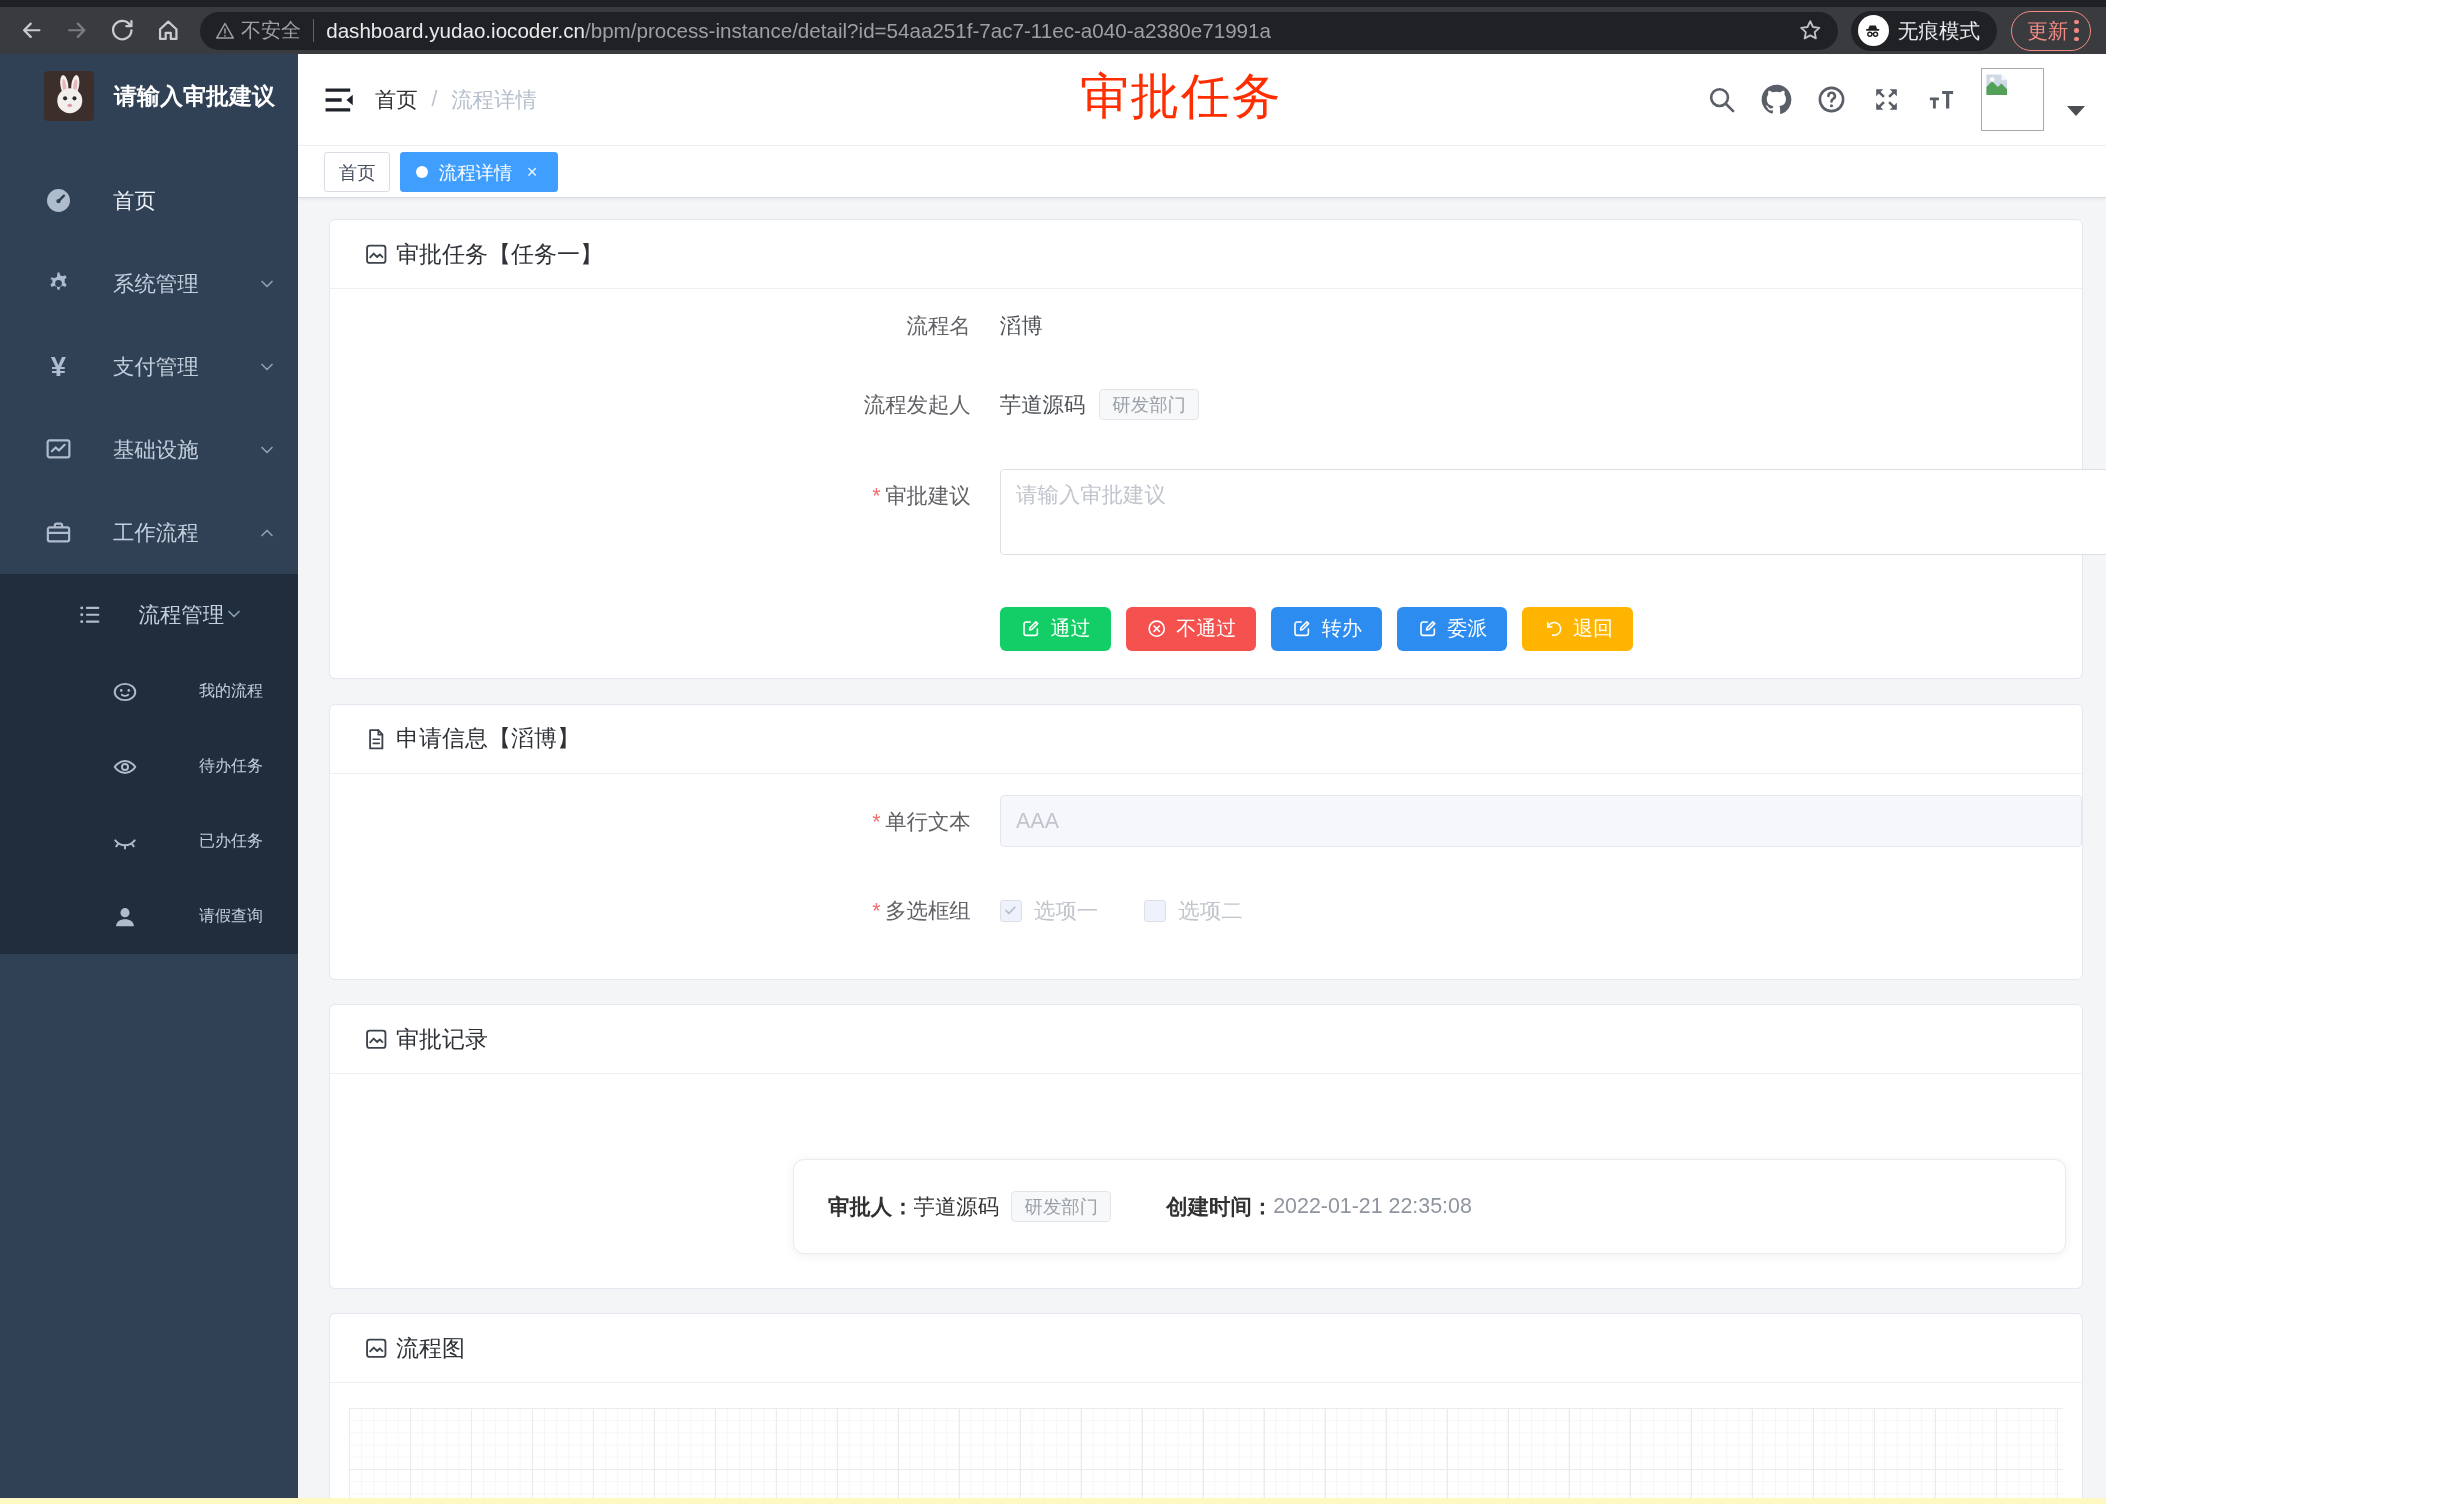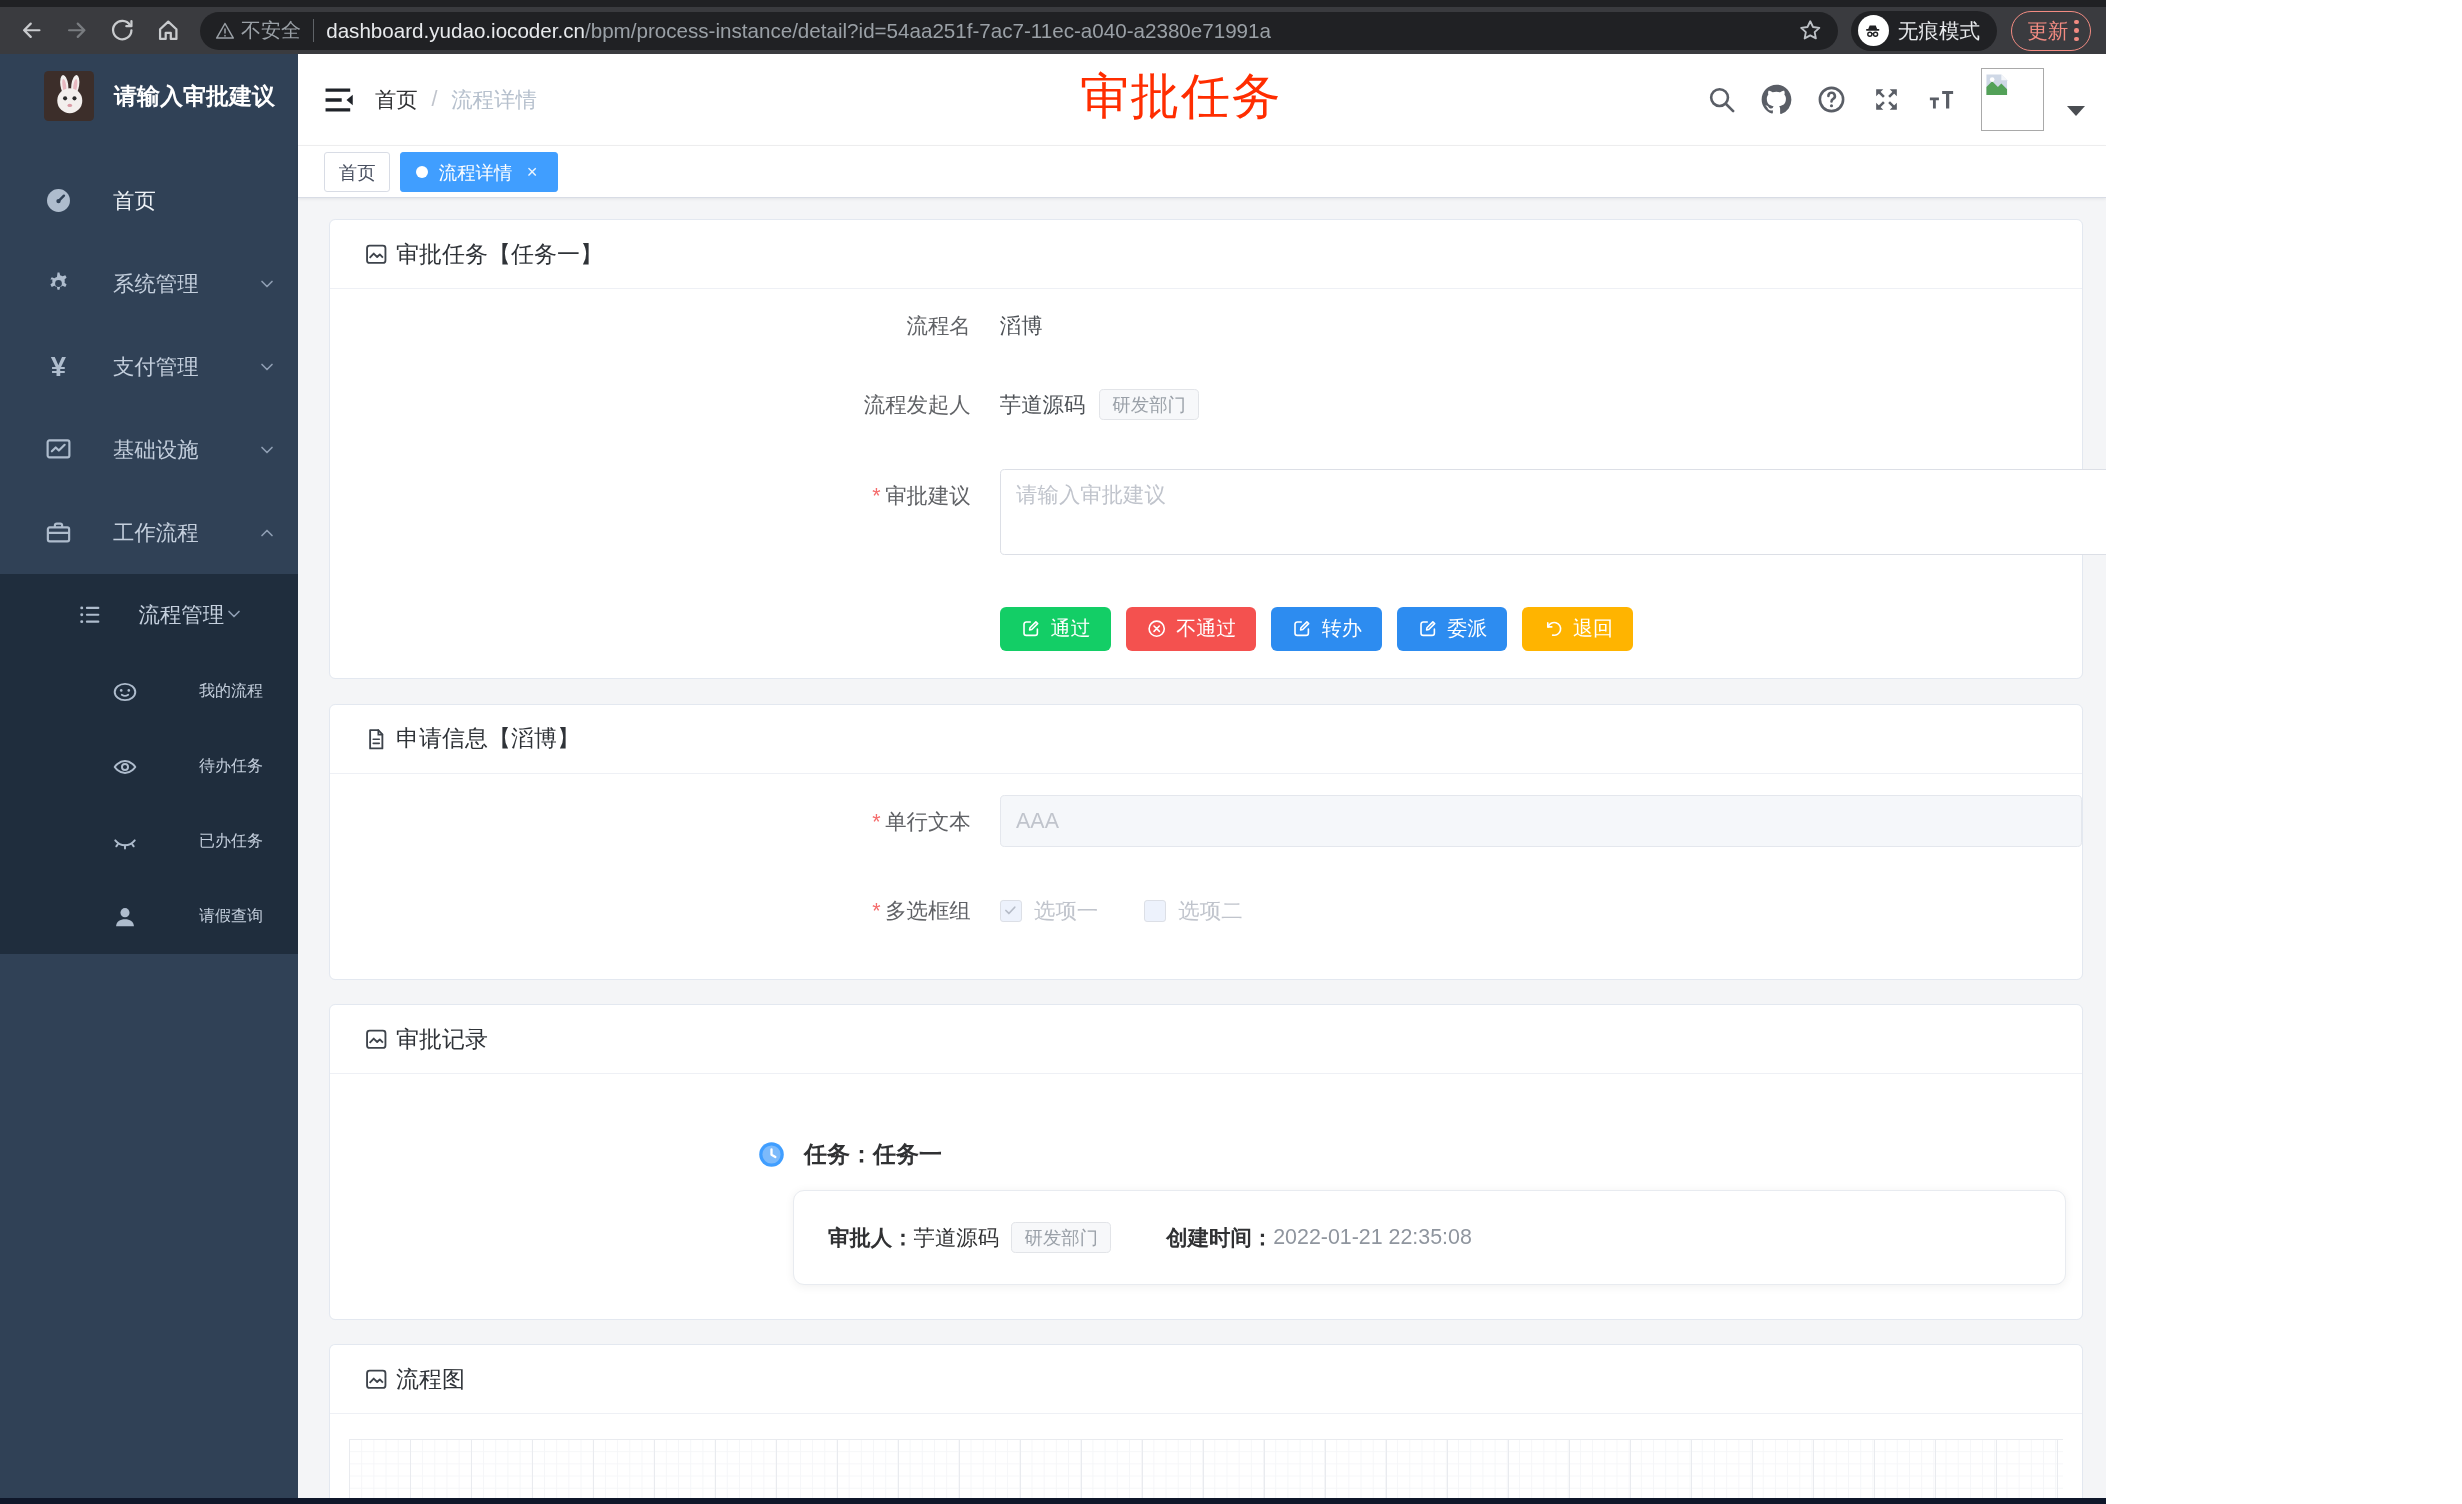--- a/index.html
+++ b/index.html
@@ -1,17 +1,17 @@
 <!DOCTYPE html>
 <html style="font-size:12.2px"><head>
 <meta charset="utf-8">
 <style>
   * { box-sizing: border-box; margin: 0; padding: 0; }
   html,body { width:2462px; height:1505px; font-family:"Liberation Sans","DejaVu Sans",sans-serif; }
-  .screen { position:relative; width:2106px; height:1505px; overflow:hidden; background:#0f172a; }
+  .screen { position:relative; width:2106px; height:1505px; overflow:hidden; background:#fef9c3; }
 
   
   .chrome { height:54px; background:#3a3b3f; border-top:7.6px solid #202124; display:flex; align-items:center; padding:0 15.3px 0 13.8px; }
   .chrome-btn { width:35px; height:35px; display:flex; align-items:center; justify-content:center; color:#c9cbce; flex:0 0 auto; margin-right:10.7px; }
   .chrome-btn svg { width:24.5px; height:24.5px; }
   .chrome-btn.dim { color:#797c80; }
   .urlbar { flex:1; height:38px; background:#202124; border-radius:19px; display:flex; align-items:center; padding:0 15.3px; margin:0 13.8px 0 3.1px; min-width:0; }
   .urlbar .warn { color:#9aa0a6; width:20px; height:20px; margin-right:6.1px; flex:0 0 auto;}
   .sec-label { color:#9aa0a6; font-size:20px; margin-right:12.2px; }
   .url-sep { width:0.8px; height:23px; background:#5f6368; margin-right:12.2px; }
@@ -478,28 +478,20 @@
         <section class="card">
           <div class="card-head">
             <svg viewBox="0 0 24 24">
                 <rect x="3" y="3.5" width="18" height="17" rx="2.5" fill="none" stroke="currentColor" stroke-width="1.8"></rect>
                 <path d="M5.5 15.5l4-4.2 3.4 3.4 2.6-2.6 3 3.2" fill="none" stroke="currentColor" stroke-width="1.8" stroke-linejoin="round"></path>
               </svg>
             <span>审批记录</span>
           </div>
           <div class="card-body" style="padding-bottom:34px;">
             <div class="timeline">
-              <div class="tl-head">
-                <svg class="tl-dot" viewBox="0 0 24 24">
-                    <circle cx="12" cy="12" r="9.5" fill="#409eff"></circle>
-                    <circle cx="12" cy="12" r="7" fill="#7cbafb"></circle>
-                    <path d="M12 8v4.2l3 1.7" fill="none" stroke="#fff" stroke-width="1.8" stroke-linecap="round" stroke-linejoin="round"></path>
-                  </svg>
-                <span class="tl-title">任务：任务一</span>
-              </div>
               <div class="tl-box">
                 <span class="b">审批人：</span>
                 <span class="v">芋道源码</span>
                 <span class="tag">研发部门</span>
                 <span class="sp"></span>
                 <span class="b">创建时间：</span>
                 <span class="time">2022-01-21 22:35:08</span>
               </div>
             </div>
           </div>

